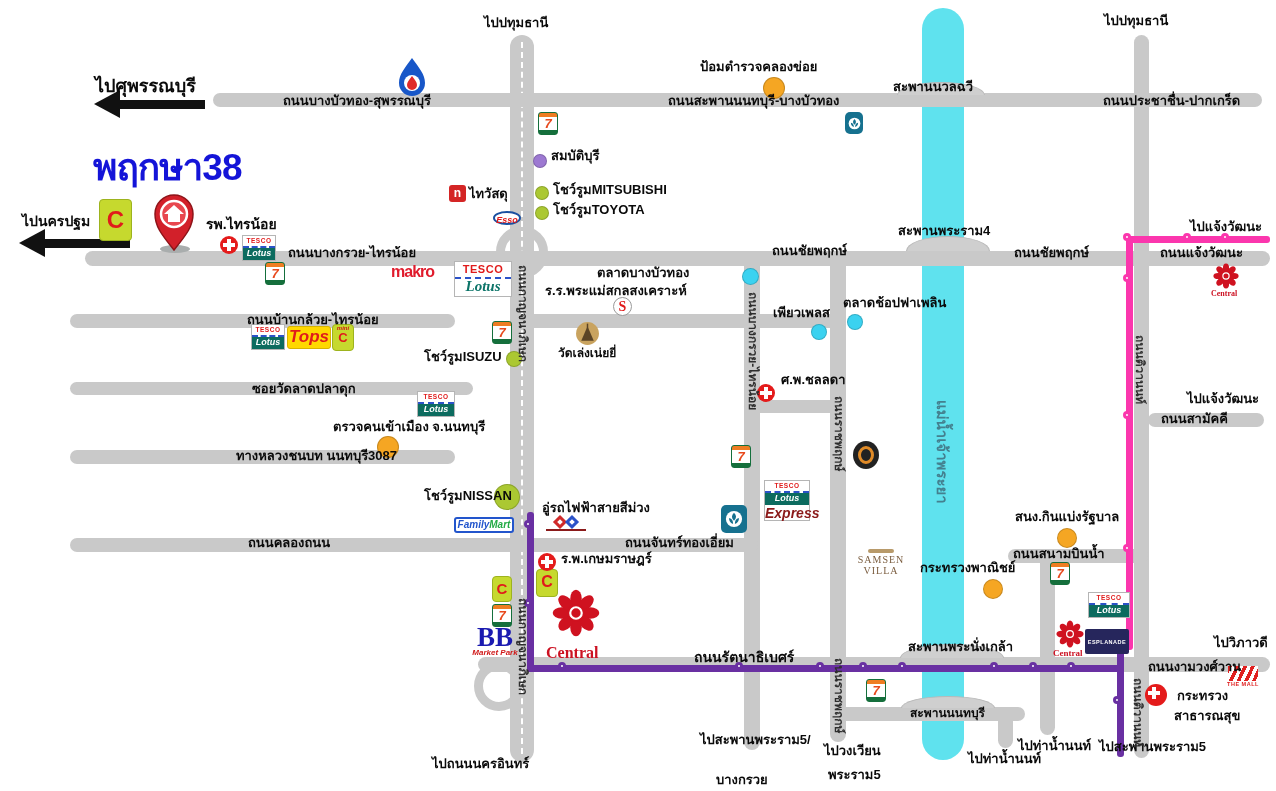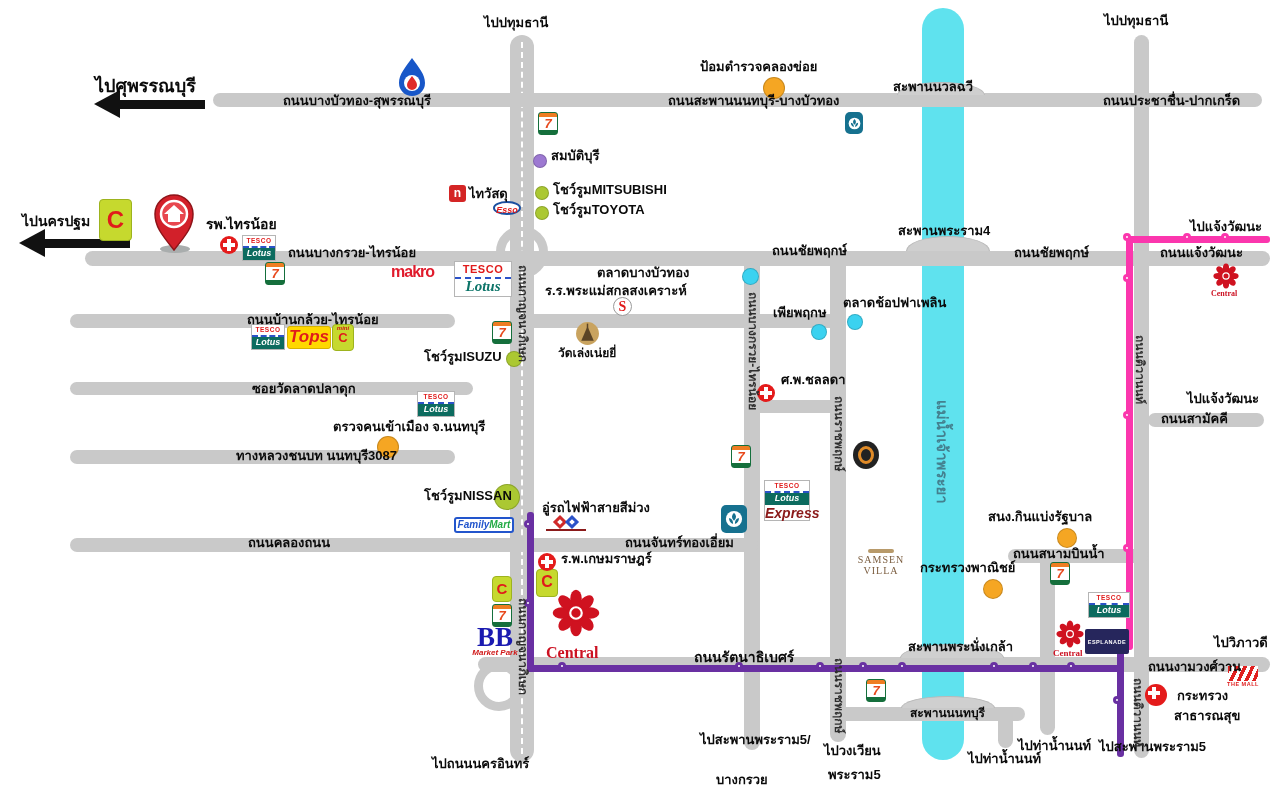--- a/index.html
+++ b/index.html
@@ -196,21 +196,21 @@
 
   <div class="makro" style="left:391px;top:263px">makro</div>
 
   <div class="tops" style="left:287px;top:326px;width:44px;height:23px;font-size:17px">Tops</div>
 
   <div class="bigc" style="left:99px;top:199px;width:33px;height:42px;font-size:24px;padding-top:8px">C</div>
   <div class="bigc" style="left:332px;top:324px;width:22px;height:27px;font-size:13px"><span class="mini">mini</span><span>C</span></div>
   <div class="bigc" style="left:492px;top:576px;width:20px;height:26px;font-size:15px;padding-top:4px">C</div>
   <div class="bigc" style="left:536px;top:569px;width:22px;height:28px;font-size:16px;padding-top:4px">C</div>
 
-  <div class="esso" style="left:493px;top:201px;width:28px;height:14px;font-size:9px;line-height:14px">Esso</div>
+  <div class="esso" style="left:493px;top:211px;width:28px;height:14px;font-size:9px;line-height:14px">Esso</div>
 
   <div class="tws" style="left:449px;top:183px">
     <span class="mk">n</span>
     <span class="tx">ไทวัสดุ</span>
   </div>
 
   <div class="mrt" style="left:546px;top:517px;width:40px">
       <i></i>
       <i class="b"></i>
     </div>
@@ -324,20 +324,21 @@
   <div class="dot" style="left:535px;top:206px;width:14px;height:14px;background:#abc832"></div>
   <div class="dot" style="left:742px;top:268px;width:17px;height:17px;background:#3bd2f0"></div>
   <div class="dot" style="left:811px;top:324px;width:16px;height:16px;background:#3bd2f0"></div>
   <div class="dot" style="left:847px;top:314px;width:16px;height:16px;background:#3bd2f0"></div>
   <div class="dot" style="left:506px;top:351px;width:16px;height:16px;background:#abc832"></div>
   <div class="dot" style="left:377px;top:436px;width:22px;height:22px;background:#f5a623"></div>
   <div class="dot" style="left:494px;top:484px;width:26px;height:26px;background:#abc832"></div>
   <div class="dot" style="left:1057px;top:528px;width:20px;height:20px;background:#f5a623"></div>
   <div class="dot" style="left:983px;top:579px;width:20px;height:20px;background:#f5a623"></div>
 
+  <div class="title" style="left:93px;top:137px">พฤกษา38</div>
 
   <div class="lbl" style="left:95px;top:76px;font-size:18px">ไปศุพรรณบุรี</div>
   <div class="lbl" style="left:22px;top:213px;font-size:14px">ไปนครปฐม</div>
   <div class="lbl" style="left:484px;top:16px">ไปปทุมธานี</div>
   <div class="lbl" style="left:1104px;top:14px">ไปปทุมธานี</div>
 
   <div class="lbl" style="left:283px;top:94px">ถนนบางบัวทอง-สุพรรณบุรี</div>
   <div class="lbl" style="left:668px;top:94px">ถนนสะพานนนทบุรี-บางบัวทอง</div>
   <div class="lbl" style="left:1103px;top:94px">ถนนประชาชื่น-ปากเกร็ด</div>
   <div class="lbl" style="left:700px;top:60px">ป้อมตำรวจคลองข่อย</div>
@@ -354,35 +355,35 @@
   <div class="lbl" style="left:1014px;top:246px">ถนนชัยพฤกษ์</div>
   <div class="lbl" style="left:1190px;top:220px">ไปแจ้งวัฒนะ</div>
   <div class="lbl" style="left:1160px;top:246px">ถนนแจ้งวัฒนะ</div>
 
   <div class="lbl" style="left:597px;top:266px">ตลาดบางบัวทอง</div>
   <div class="lbl" style="left:545px;top:284px">ร.ร.พระแม่สกลสงเคราะห์</div>
 
   <div class="lbl" style="left:247px;top:313px">ถนนบ้านกล้วย-ไทรน้อย</div>
   <div class="lbl" style="left:424px;top:350px">โชว์รูมISUZU</div>
   <div class="lbl sm" style="left:558px;top:347px">วัดเล่งเน่ยยี่</div>
-  <div class="lbl" style="left:773px;top:306px">เพียพฤกษ</div>
+  <div class="lbl" style="left:773px;top:306px">เพียวเพลส</div>
   <div class="lbl" style="left:843px;top:296px">ตลาดช้อปฟาเพลิน</div>
 
   <div class="lbl" style="left:252px;top:382px">ซอยวัดลาดปลาดุก</div>
   <div class="lbl" style="left:781px;top:373px">ศ.พ.ชลลดา</div>
   <div class="lbl" style="left:333px;top:420px">ตรวจคนเข้าเมือง จ.นนทบุรี</div>
   <div class="lbl" style="left:236px;top:449px">ทางหลวงชนบท นนทบุรี3087</div>
   <div class="lbl" style="left:424px;top:489px">โชว์รูมNISSAN</div>
   <div class="lbl" style="left:248px;top:536px">ถนนคลองถนน</div>
 
   <div class="lbl" style="left:542px;top:501px">อู่รถไฟฟ้าสายสีม่วง</div>
   <div class="lbl" style="left:625px;top:536px">ถนนจันทร์ทองเอี่ยม</div>
   <div class="lbl" style="left:561px;top:552px">ร.พ.เกษมราษฎร์</div>
 
-  <div class="lbl" style="left:988px;top:510px">สนง.กินแบ่งรัฐบาล</div>
+  <div class="lbl" style="left:1015px;top:510px">สนง.กินแบ่งรัฐบาล</div>
   <div class="lbl" style="left:1013px;top:547px">ถนนสนามบินน้ำ</div>
   <div class="lbl" style="left:920px;top:561px">กระทรวงพาณิชย์</div>
 
   <div class="lbl" style="left:1187px;top:392px">ไปแจ้งวัฒนะ</div>
   <div class="lbl" style="left:1161px;top:412px">ถนนสามัคคี</div>
 
   <div class="lbl" style="left:694px;top:649px;font-size:14px">ถนนรัตนาธิเบศร์</div>
   <div class="lbl" style="left:908px;top:640px">สะพานพระนั่งเกล้า</div>
   <div class="lbl sm" style="left:910px;top:707px">สะพานนนทบุรี</div>
   <div class="lbl" style="left:1148px;top:660px">ถนนงามวงศ์วาน</div>

